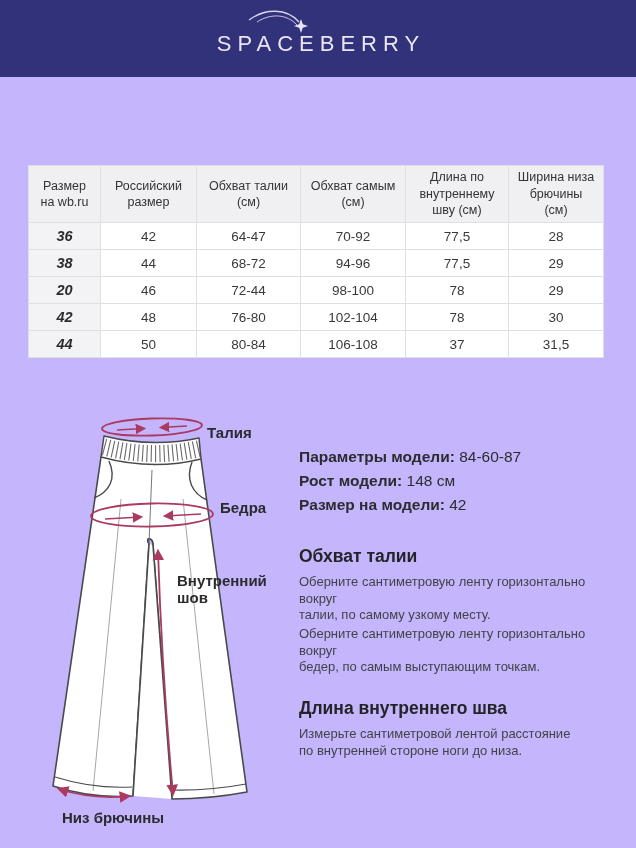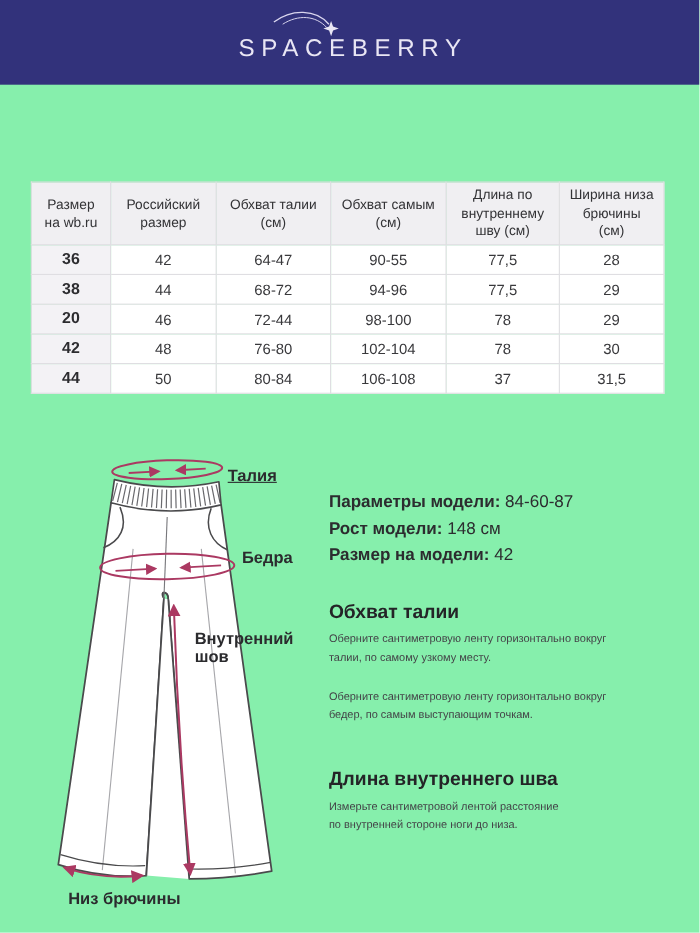--- a/index.html
+++ b/index.html
@@ -1,20 +1,20 @@
 <!DOCTYPE html>
 <html><head>
 <meta charset="utf-8">
 <style>
   * { margin:0; padding:0; box-sizing:border-box; }
   html,body { background:#ffffff; }
   body { font-family:"Liberation Sans", sans-serif; }
   #page {
     position:relative; width:636px; height:848px;
-    background:#86efac; overflow:hidden; margin:0 auto;
+    background:#c4b5fd; overflow:hidden; margin:0 auto;
   }
 
   
   .brand-bar {
     position:absolute; left:0; top:0; width:636px; height:77px;
     background:#32327b;
   }
   .logo-wrap {
     position:absolute; left:0; top:0; width:636px; height:77px;
     display:flex; align-items:center; justify-content:center;
@@ -35,49 +35,49 @@
   }
   .size-table thead th {
     background:#f0eff2; height:57px; font-size:12.5px; font-weight:400;
     color:#333336; line-height:1.32; white-space:pre-line;
   }
   .size-table tbody td {
     height:27px; font-size:13.5px; color:#39393c; background:#ffffff;
     font-weight:400;
   }
   .size-table tbody td.size-col {
-    background:#f3f2f5; font-weight:700; font-size:14.5px; color:#2c2c2f;
+    background:#f3f2f5; font-weight:700; font-size:14.5px; color:#2c2c2f;font-style:italic;
   }
 
   
   .figure-svg { position:absolute; left:25px; top:395px; }
   .fig-label {
     position:absolute; color:#2b2b2e; font-size:15px; font-weight:600;
     line-height:17px; white-space:pre-line;
   }
-  #lbl-waist  { left:207px; top:424px;text-decoration:underline; }
+  #lbl-waist  { left:207px; top:424px; }
   #lbl-hips   { left:220px; top:499px; }
   #lbl-inseam { left:177px; top:572px; width:110px; }
   #lbl-hem    { left:62px;  top:809px; }
 
   
   .model-info {
     position:absolute; left:299px; top:445px; width:322px;
     font-size:15.5px; line-height:24px; color:#2c2c2f;
   }
   .model-info .lbl { font-weight:700; }
   .model-info .val { font-weight:400; }
 
   .guide-section { position:absolute; left:299px; width:322px; }
   #guide-0 { top:545px; } #guide-1 { top:619px; } #guide-2 { top:697px; }
   .guide-section h3 {
     font-size:17.5px; font-weight:700; color:#242427; line-height:22px;
   }
   .guide-section p {
-    margin-top:7px; font-size:10px; line-height:16.5px; color:#434347;
+    margin-top:7px; font-size:13px; line-height:16.5px; color:#434347;
     white-space:pre-line;
   }
 </style>
 </head>
 <body>
 
 <div id="page">
 
   <div class="brand-bar">
     <div class="logo-wrap">
@@ -115,21 +115,21 @@
         <th>Ширина низа
 брючины
 (см)</th>
       </tr>
     </thead>
     <tbody>
       <tr>
         <td class="size-col">36</td>
         <td>42</td>
         <td>64-47</td>
-        <td>90-55</td>
+        <td>70-92</td>
         <td>77,5</td>
         <td>28</td>
       </tr>
       <tr>
         <td class="size-col">38</td>
         <td>44</td>
         <td>68-72</td>
         <td>94-96</td>
         <td>77,5</td>
         <td>29</td>

